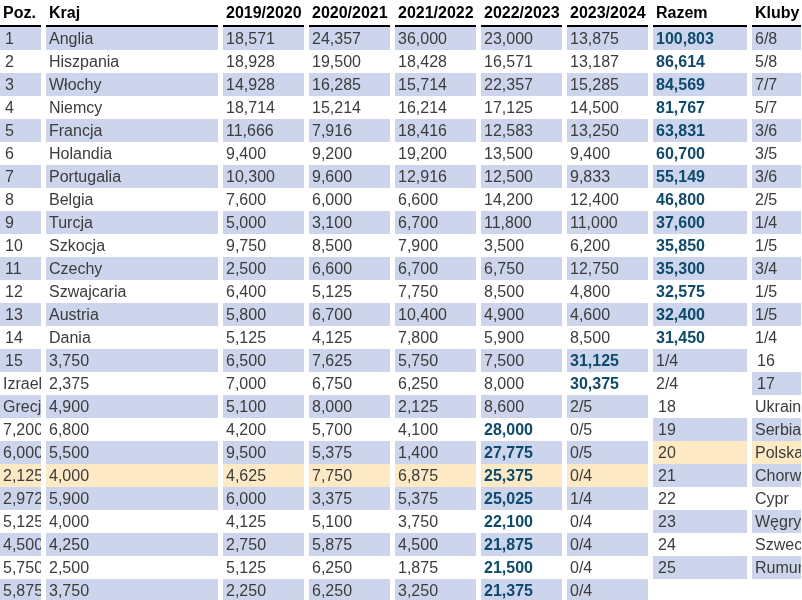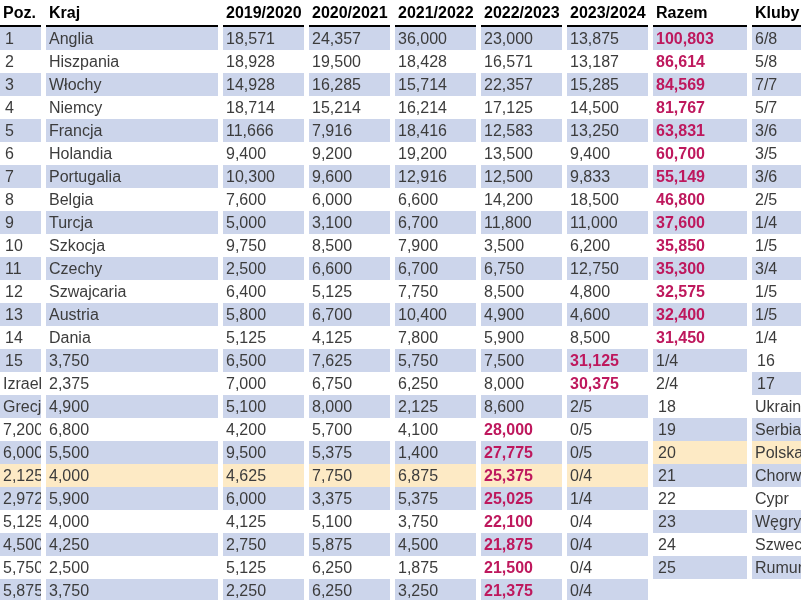--- a/index.html
+++ b/index.html
@@ -38,21 +38,21 @@
   .cell {
     display: flex;
     align-items: center;
     padding-left: 3px;
     font-size: 16px;
     color: #3c3c3c;
     white-space: nowrap;
     overflow: hidden;
   }
   .cell.c0 { padding-left: 5px; }
-  .cell.razem { font-weight: bold; color: #be185d; }
+  .cell.razem { font-weight: bold; color: #0c4a6e; }
 
   .row-blue   { background: #ccd5eb; }
   .row-white  { background: #ffffff; }
   .row-yellow { background: #fdeac5; }
 </style>
 </head>
 <body>
 
 <div class="sheet">
   <div class="grid" id="grid">
@@ -127,21 +127,21 @@
       <div class="cell row-blue">12,500</div>
       <div class="cell row-blue">9,833</div>
       <div class="cell row-blue razem">55,149</div>
       <div class="cell row-blue">3/6</div>
       <div class="cell row-white c0">8</div>
       <div class="cell row-white c1">Belgia</div>
       <div class="cell row-white">7,600</div>
       <div class="cell row-white">6,000</div>
       <div class="cell row-white">6,600</div>
       <div class="cell row-white">14,200</div>
-      <div class="cell row-white">18,500</div>
+      <div class="cell row-white">12,400</div>
       <div class="cell row-white razem">46,800</div>
       <div class="cell row-white">2/5</div>
       <div class="cell row-blue c0">9</div>
       <div class="cell row-blue c1">Turcja</div>
       <div class="cell row-blue">5,000</div>
       <div class="cell row-blue">3,100</div>
       <div class="cell row-blue">6,700</div>
       <div class="cell row-blue">11,800</div>
       <div class="cell row-blue">11,000</div>
       <div class="cell row-blue razem">37,600</div>

